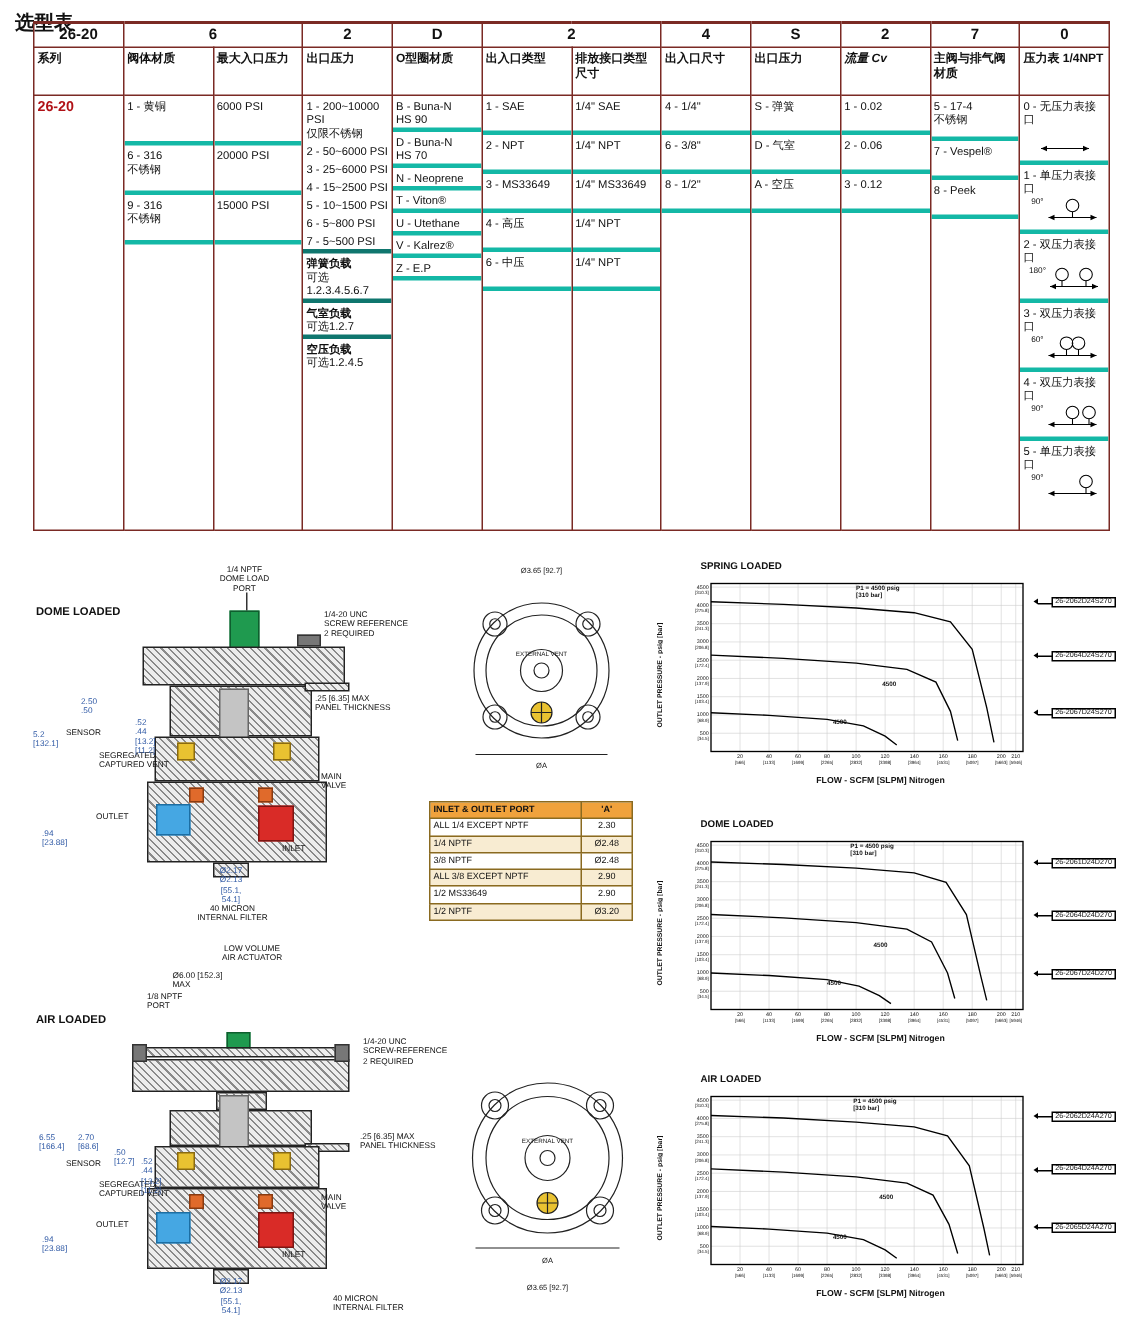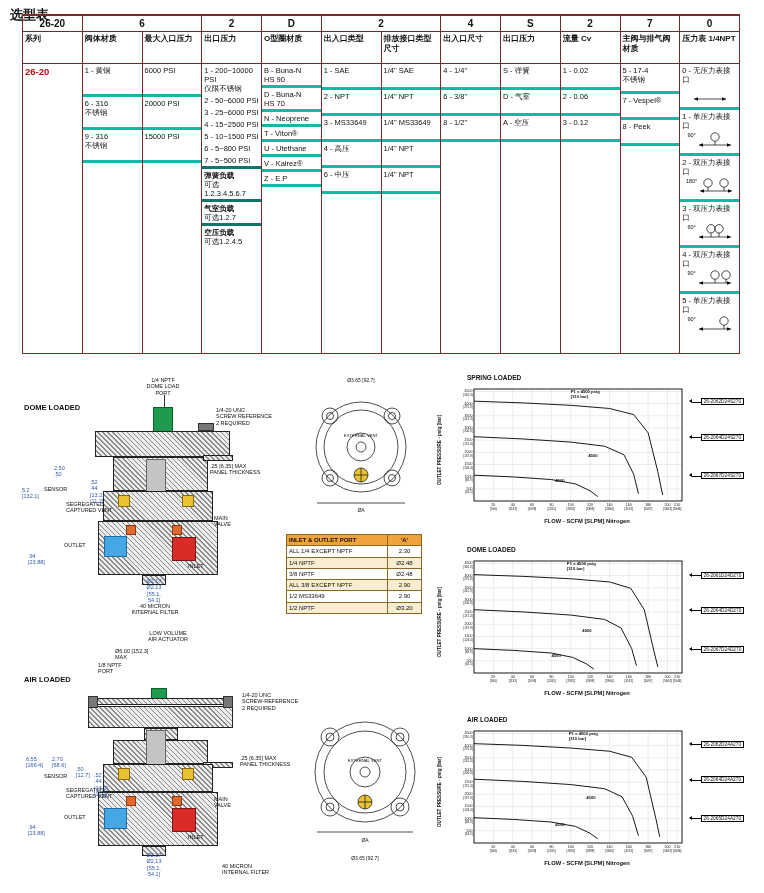--- a/index.html
+++ b/index.html
@@ -92,21 +92,21 @@
       <tr class="head-row" id="head-row">
           <td style="width: 51px;">系列</td>
           <td style="width: 55px;">阀体材质</td>
           <td style="width: 46px;">最大入口压力</td>
           <td style="width: 79px;">出口压力</td>
           <td style="width: 69px;">O型圈材质</td>
           <td style="width: 55px;">出入口类型</td>
           <td style="width: 54px;">排放接口类型尺寸</td>
           <td style="width: 48px;">出入口尺寸</td>
           <td style="width: 44px;">出口压力</td>
-          <td style="width: 39px;">流量 Cv</td>
+          <td style="width: 39px; font-style: italic;">流量 Cv</td>
           <td style="width: 65px;">主阀与排气阀材质</td>
           <td style="width: 113px;">压力表 1/4NPT</td>
         </tr>
       <tr id="body-row">
           <td class="body-cell">
             <div class="item series-red">
               <div class="ln">26-20</div>
             </div>
           </td>
           <td class="body-cell">

